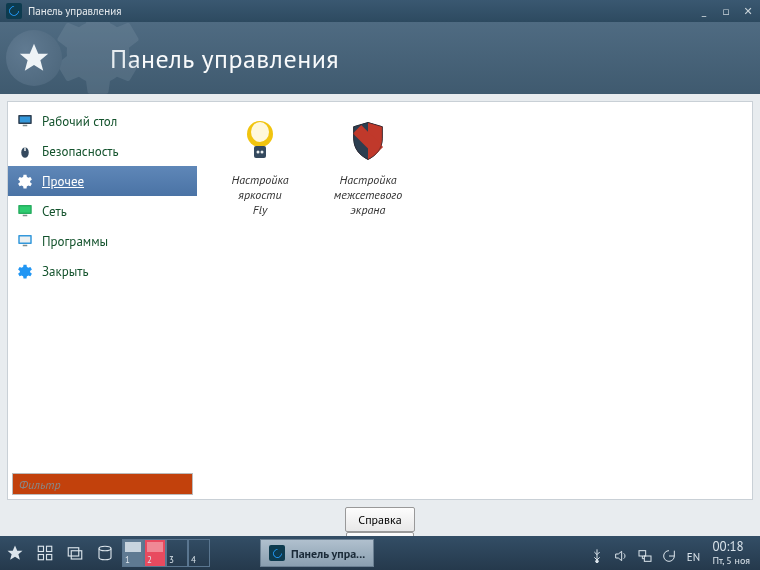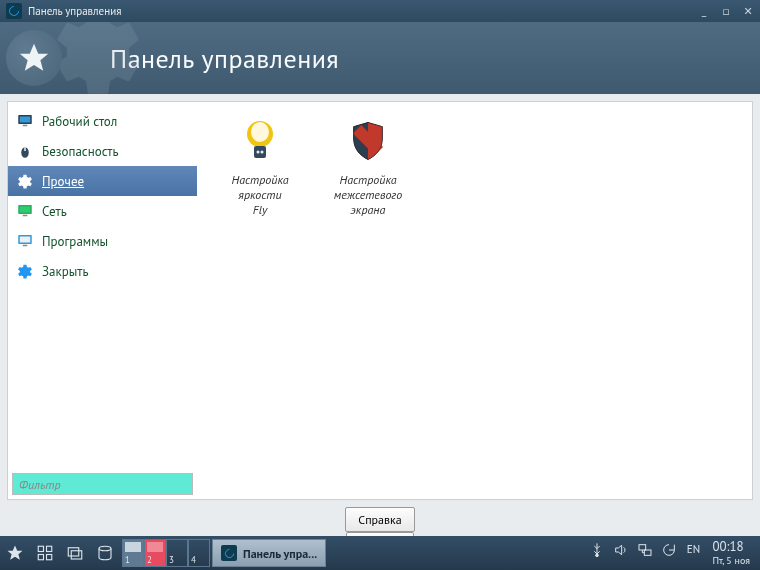--- a/index.html
+++ b/index.html
@@ -21,44 +21,44 @@
     
     .content { display: flex; height: 399px; background: #fff; margin: 7px; border: 1px solid #c9d0d6; }
     
     .sidebar { width: 190px; border-right: 1px solid transparent; display: flex; flex-direction: column; }
     .cat-list { flex: 1; padding-top: 4px; }
     .cat-item { display: flex; align-items: center; height: 30px; padding: 0 8px; font-size: 13px; color: #14532d; cursor: pointer; gap: 8px; }
     .cat-item.selected { background: linear-gradient(to bottom, #5f87b8, #4a73a5); color: #fff; text-decoration: underline; }
     .cat-icon { width: 18px; height: 18px; flex-shrink: 0; display: flex; align-items: center; justify-content: center; }
     
     .filter-wrap { padding: 4px; }
-    .filter-input { width: 100%; height: 22px; border: 1px solid #bbb; padding: 10px 6px; font-size: 12px; background: #5eead4; }
+    .filter-input { width: 100%; height: 22px; border: 1px solid #bbb; padding: 10px 6px; font-size: 12px; background: #c2410c; }
     .filter-input::placeholder { color: #888; font-style: italic; }
     
     .main-pane { flex: 1; padding: 10px 12px; display: flex; flex-wrap: wrap; align-content: flex-start; gap: 8px; font-style: italic; }
     .app-tile { width: 100px; text-align: center; cursor: pointer; padding: 4px; }
     .app-tile-icon { width: 50px; height: 50px; margin: 0 auto 6px; display: flex; align-items: center; justify-content: center; }
     .app-tile-label { font-size: 12px; color: #333; line-height: 1.25; white-space: pre-line; }
     
     .button-bar { height: 36px; display: flex; justify-content: space-between; align-items: center; padding: 0 10px; flex-direction: column; }
     .btn { background: linear-gradient(to bottom, #fdfdfd, #e8e8e8); border: 1px solid #999; padding: 4px 12px; font-size: 12px; cursor: pointer; border-radius: 2px; }
     
     .taskbar { position: absolute; bottom: 0; left: 0; right: 0; height: 34px; background: linear-gradient(to bottom, #334e66, #25394c); display: flex; align-items: center; color: #dce5ec; font-size: 12px; }
     .tb-item { height: 34px; display: flex; align-items: center; justify-content: center; padding: 0 6px; cursor: pointer; }
     .tb-item svg { width: 18px; height: 18px; fill: #dce5ec; }
     .ws-switcher { display: flex; height: 28px; margin: 0 2px; }
     .ws { width: 22px; height: 28px; border: 1px solid #5a7690; font-size: 9px; display: flex; align-items: flex-end; justify-content: flex-start; padding: 1px 2px; position: relative; }
     .ws.active { background: #e84a5f; }
     .ws-inner { position: absolute; top: 2px; left: 2px; right: 2px; height: 10px; background: #6a8299; }
-    .task-btn { height: 28px; background: linear-gradient(to bottom, #b0c0ce, #8a9fb0); border: 1px solid #6b8093; display: flex; align-items: center; padding: 0 8px; gap: 6px; font-size: 12px; color: #1a2a38; font-weight: bold; cursor: pointer; max-width: 140px; }
+    .task-btn { height: 28px; background: linear-gradient(to bottom, #b0c0ce, #8a9fb0); border: 1px solid #6b8093; display: flex; align-items: center; padding: 0 8px; gap: 6px; font-size: 12px; color: #1a2a38; font-weight: bold; cursor: pointer; max-width: 140px; margin-left: 48px; }
     .task-btn-icon { width: 16px; height: 16px; background: #0d3b4f; border-radius: 2px; display: flex; align-items: center; justify-content: center; flex-shrink: 0; }
     .task-btn-icon::before { content: ''; width: 7px; height: 7px; border: 1.5px solid #2196f3; border-radius: 50%; border-top-color: transparent; transform: rotate(45deg); }
     .tb-spacer { flex: 1; }
     .tray { display: flex; align-items: center; gap: 2px; padding-right: 4px; }
-    .tray-icn { width: 22px; height: 22px; display: flex; align-items: flex-start; justify-content: center; cursor: pointer; }
+    .tray-icn { width: 22px; height: 22px; display: flex; align-items: flex-end; justify-content: center; cursor: pointer; }
     .tray-icn svg { width: 16px; height: 16px; fill: none; stroke: #dce5ec; stroke-width: 1.5; }
     .clock { text-align: left; line-height: 1.1; padding: 0 6px; cursor: pointer; }
     .clock-time { font-size: 13px; }
     .clock-date { font-size: 10px; }
   </style>
 </head>
 <body>
 
 <div class="titlebar">
   <div class="titlebar-icon"></div>

